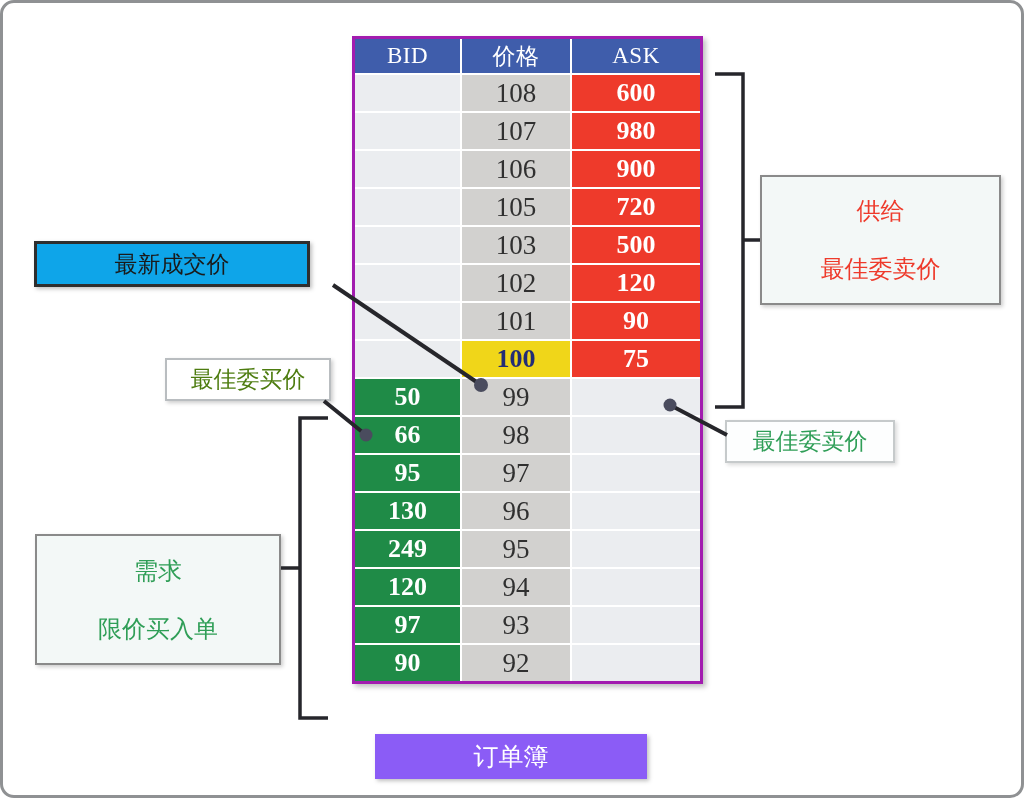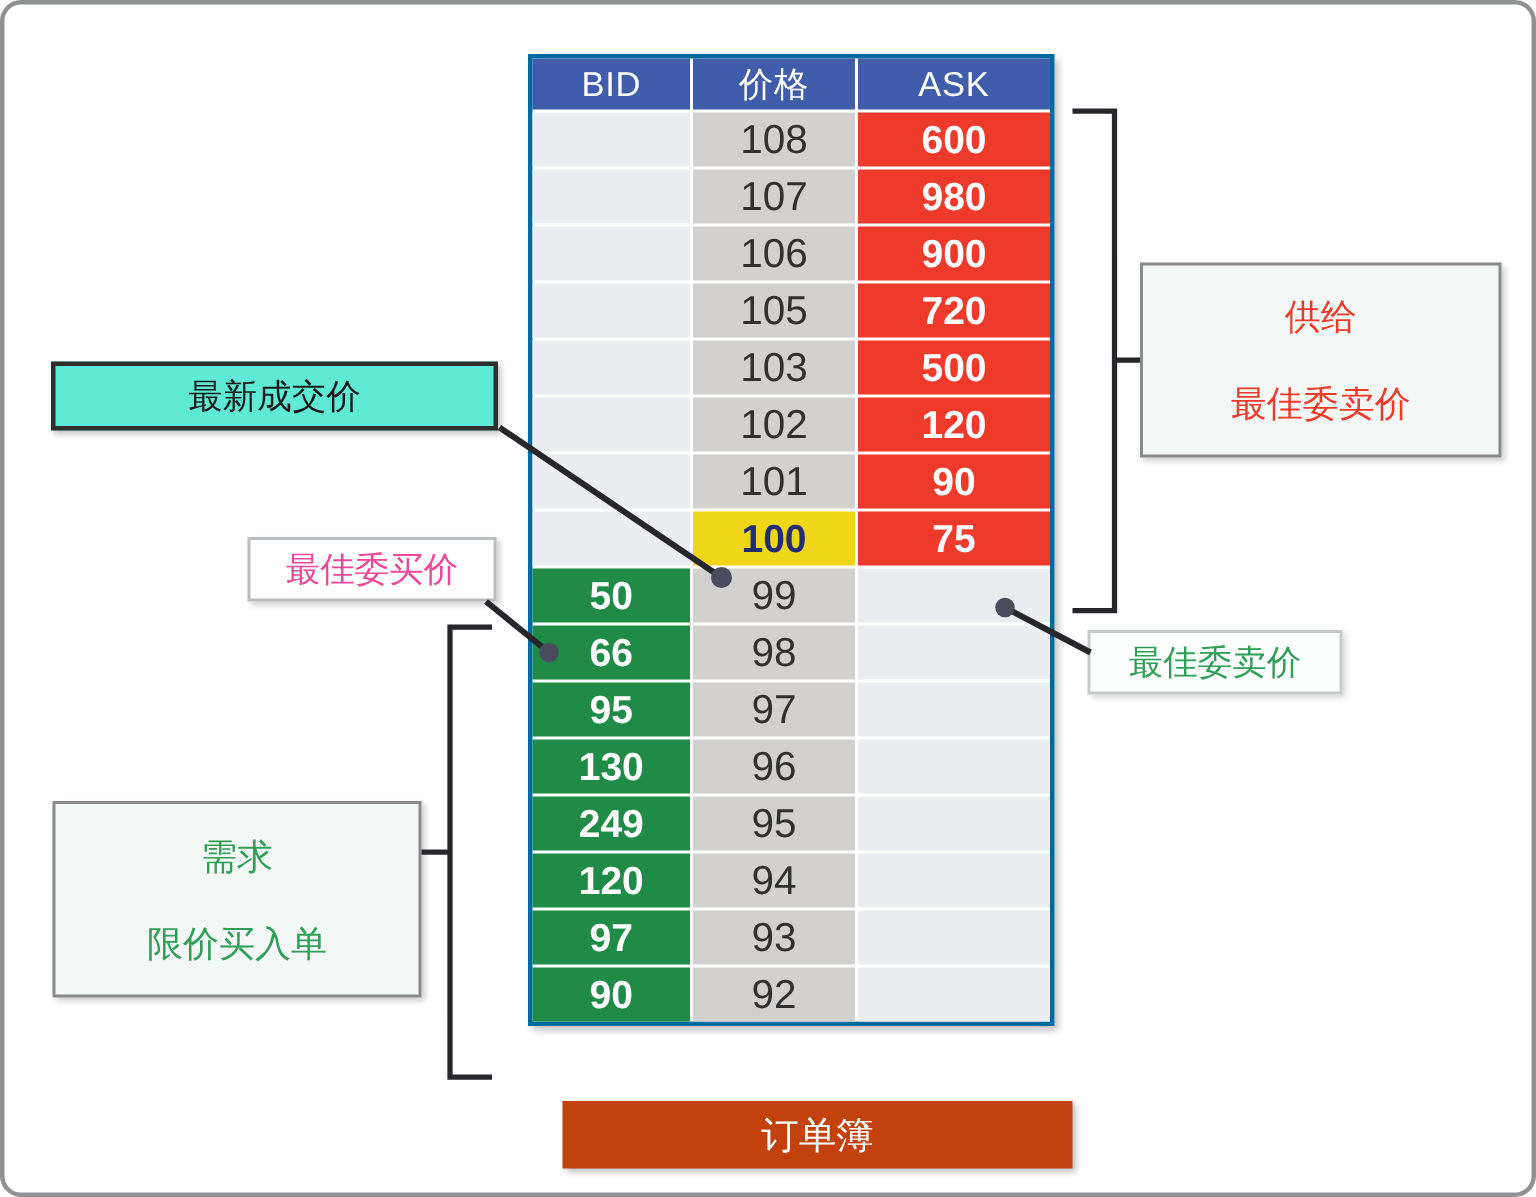--- a/index.html
+++ b/index.html
@@ -8,23 +8,23 @@
 
   .canvas {
     position:relative; width:1024px; height:798px;
     background:#ffffff; border:3px solid #8f9193; border-radius:14px;
     overflow:hidden;
   }
 
   
   .order-table {
     position:absolute; left:349px; top:33px; width:351px;
-    border:3px solid #0369a1; background:#ffffff;
+    border:3px solid #a21caf; background:#ffffff;
     box-shadow:3px 3px 5px rgba(0,0,0,0.25);
-    display:flex; flex-direction:column; gap:2px;
+    display:flex; flex-direction:column; gap:2px;font-family:Liberation Serif, serif;
   }
   .tr { display:flex; gap:2px; }
   .th {
     height:34px; background:#3f5dab; color:#ffffff;
     display:flex; align-items:center; justify-content:center;
     font-size:23px; letter-spacing:0.5px;
   }
   .cell {
     height:36px; display:flex; align-items:center; justify-content:center;
     font-size:26px; color:#333333;
@@ -37,45 +37,45 @@
   .cell.bid-filled { background:#1f8b47; color:#ffffff; font-weight:bold; }
   .cell.ask-filled { background:#ee3a2b; color:#ffffff; font-weight:bold; }
   .cell.last-price { background:#f0d619; color:#232d76; font-weight:bold; }
 
   
   .callout {
     position:absolute; display:flex; align-items:center; justify-content:center;
     font-size:23px; text-align:center;
   }
   .last-trade-box {
-    left:31px; top:238px; width:298px; height:46px;
-    background:#5eead4; border:3px solid #2e2e2e; color:#1a1a1a;
+    left:31px; top:238px; width:276px; height:46px;
+    background:#0ea5e9; border:3px solid #2e2e2e; color:#1a1a1a;
     box-shadow:2px 2px 4px rgba(0,0,0,0.25);
   }
   .best-bid-box {
     left:162px; top:355px; width:166px; height:43px;
-    background:#ffffff; border:2px solid #b9bdc0; color:#ec4899;
+    background:#ffffff; border:2px solid #b9bdc0; color:#4d7c0f;
     box-shadow:2px 2px 4px rgba(0,0,0,0.2);
   }
   .best-ask-box {
     left:722px; top:417px; width:170px; height:43px;
     background:#fdfefe; border:2px solid #c6cacb; color:#2f9e57;
     box-shadow:2px 2px 4px rgba(0,0,0,0.15);
   }
   .big-box {
     position:absolute; background:#f3f8f7; border:2px solid #8a8a8a;
     display:flex; flex-direction:column; align-items:center; justify-content:center;
     gap:26px; font-size:24px; box-shadow:2px 2px 4px rgba(0,0,0,0.2);
   }
   .demand-box { left:32px; top:503px; width:246px; height:131px; color:#2f9e57;margin-top:28px; }
   .supply-box { left:757px; top:172px; width:241px; height:130px; color:#ee3a2b; }
 
   .orderbook-bar {
-    position:absolute; left:372px; top:731px; width:340px; height:45px;
-    background:#c2410c; color:#ffffff; font-size:25px;
+    position:absolute; left:372px; top:731px; width:272px; height:45px;
+    background:#8b5cf6; color:#ffffff; font-size:25px;
     display:flex; align-items:center; justify-content:center;
     box-shadow:2px 2px 4px rgba(0,0,0,0.25);
   }
 
   
   .overlay { position:absolute; left:0; top:0; width:1024px; height:798px; pointer-events:none; }
   .bracket { fill:none; stroke:#26262b; stroke-width:3.5; }
   .connector { fill:none; stroke:#26262b; stroke-width:4; }
   .dot { fill:#4a4c5e; stroke:none; }
 </style>

